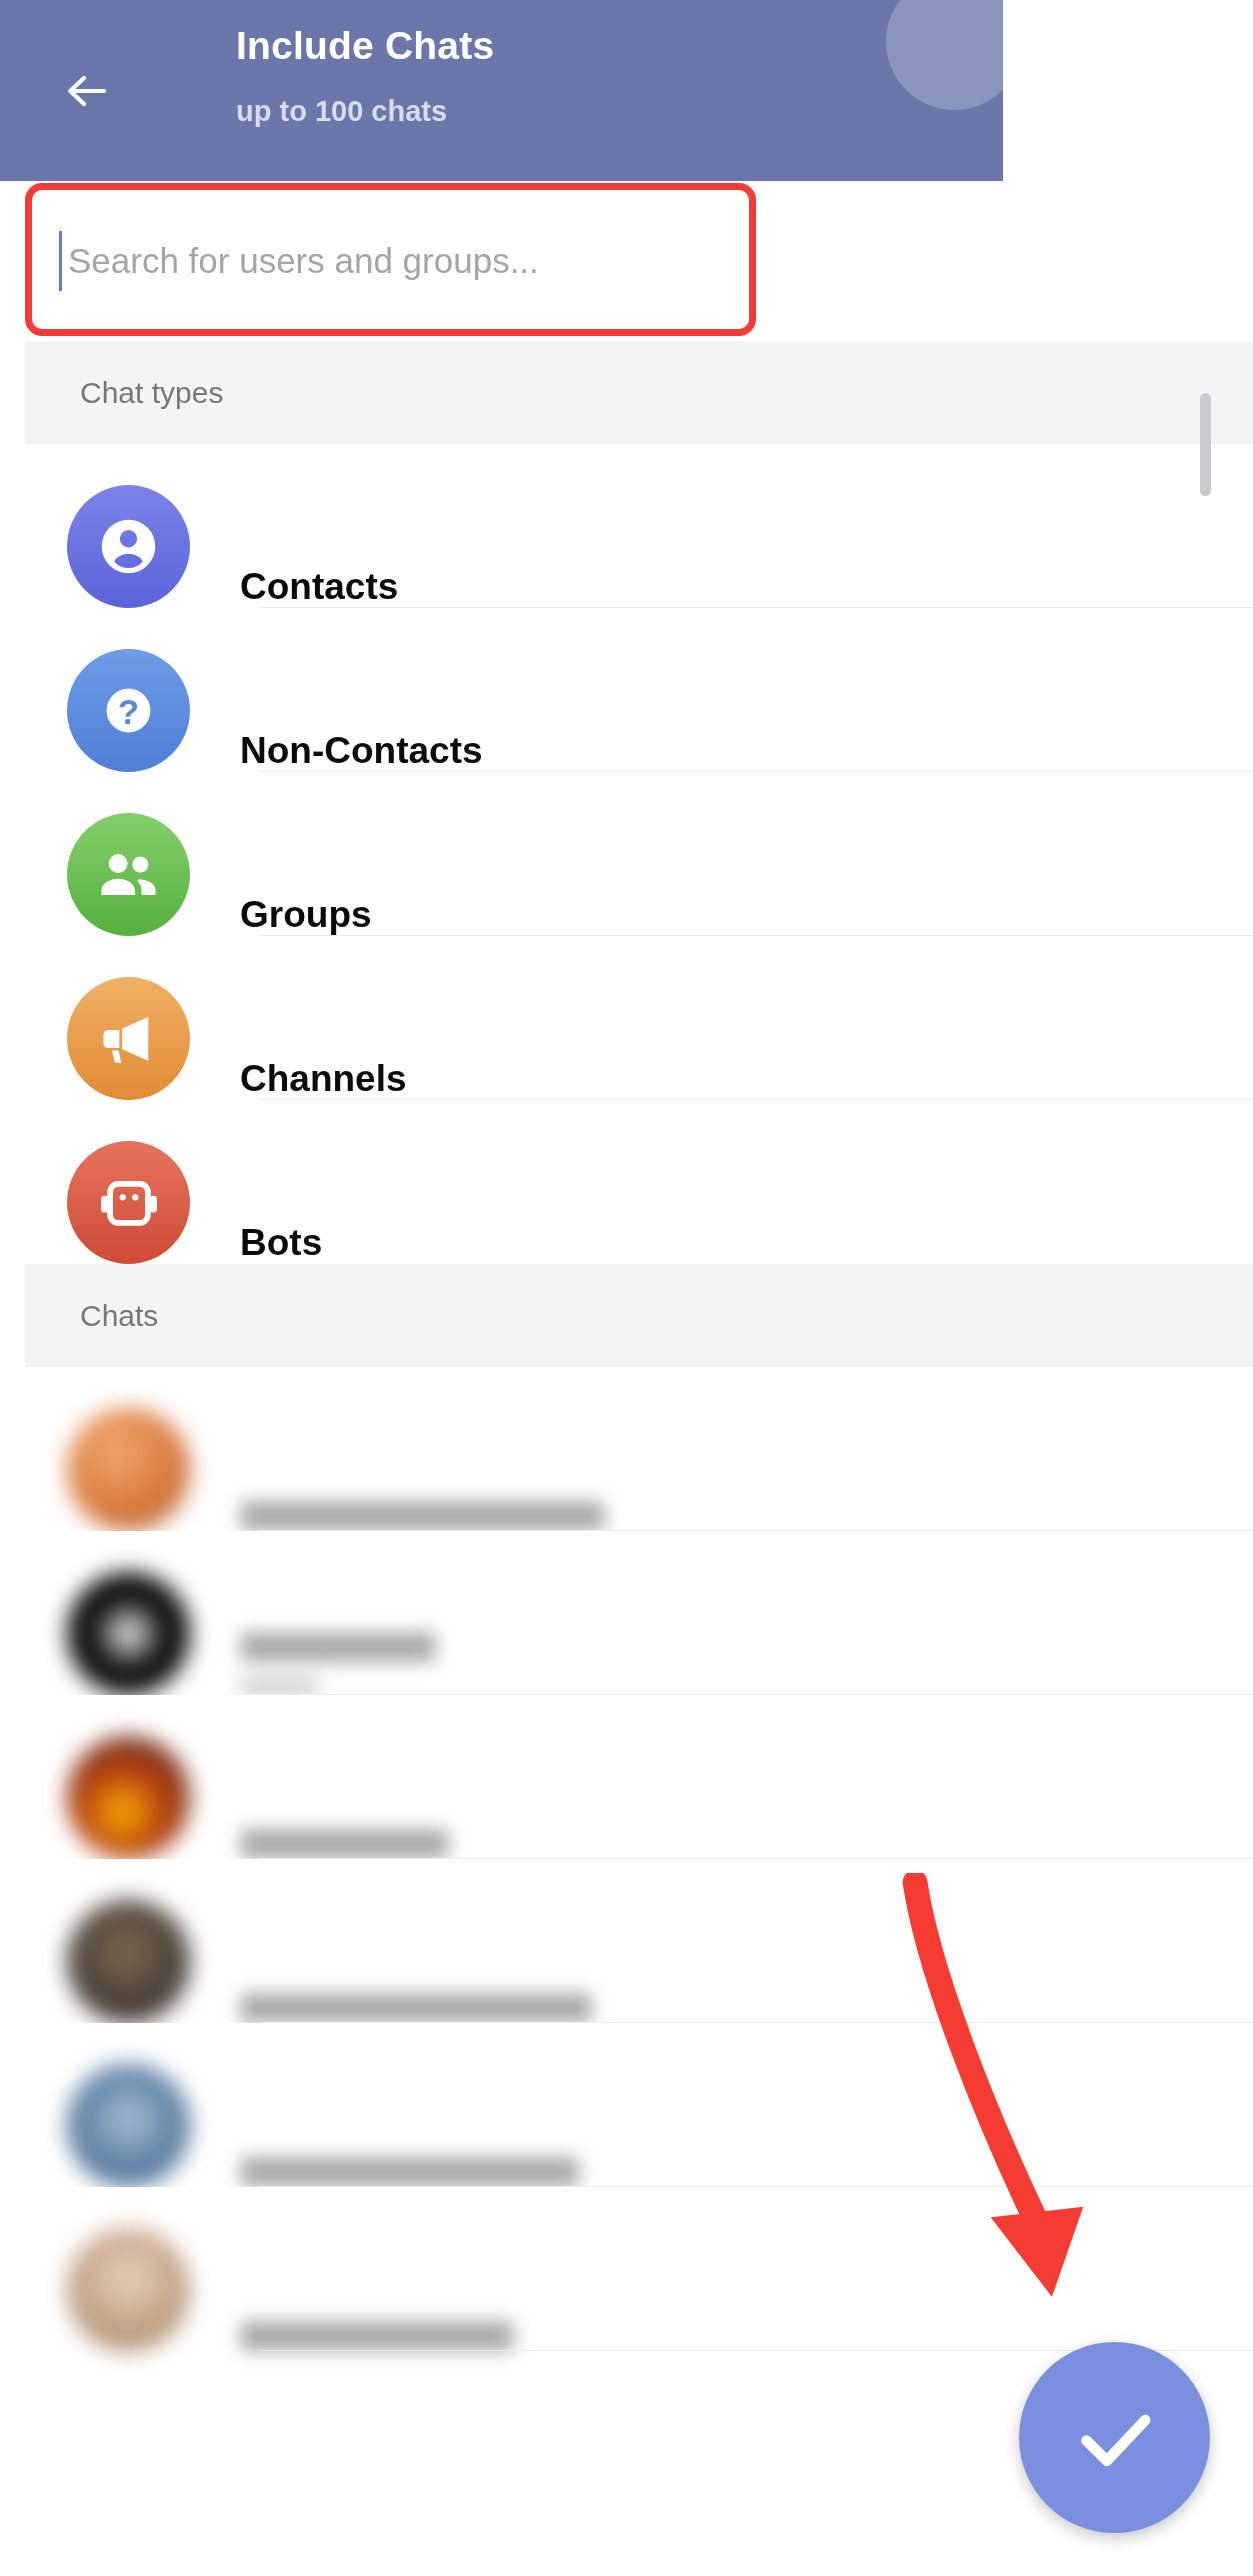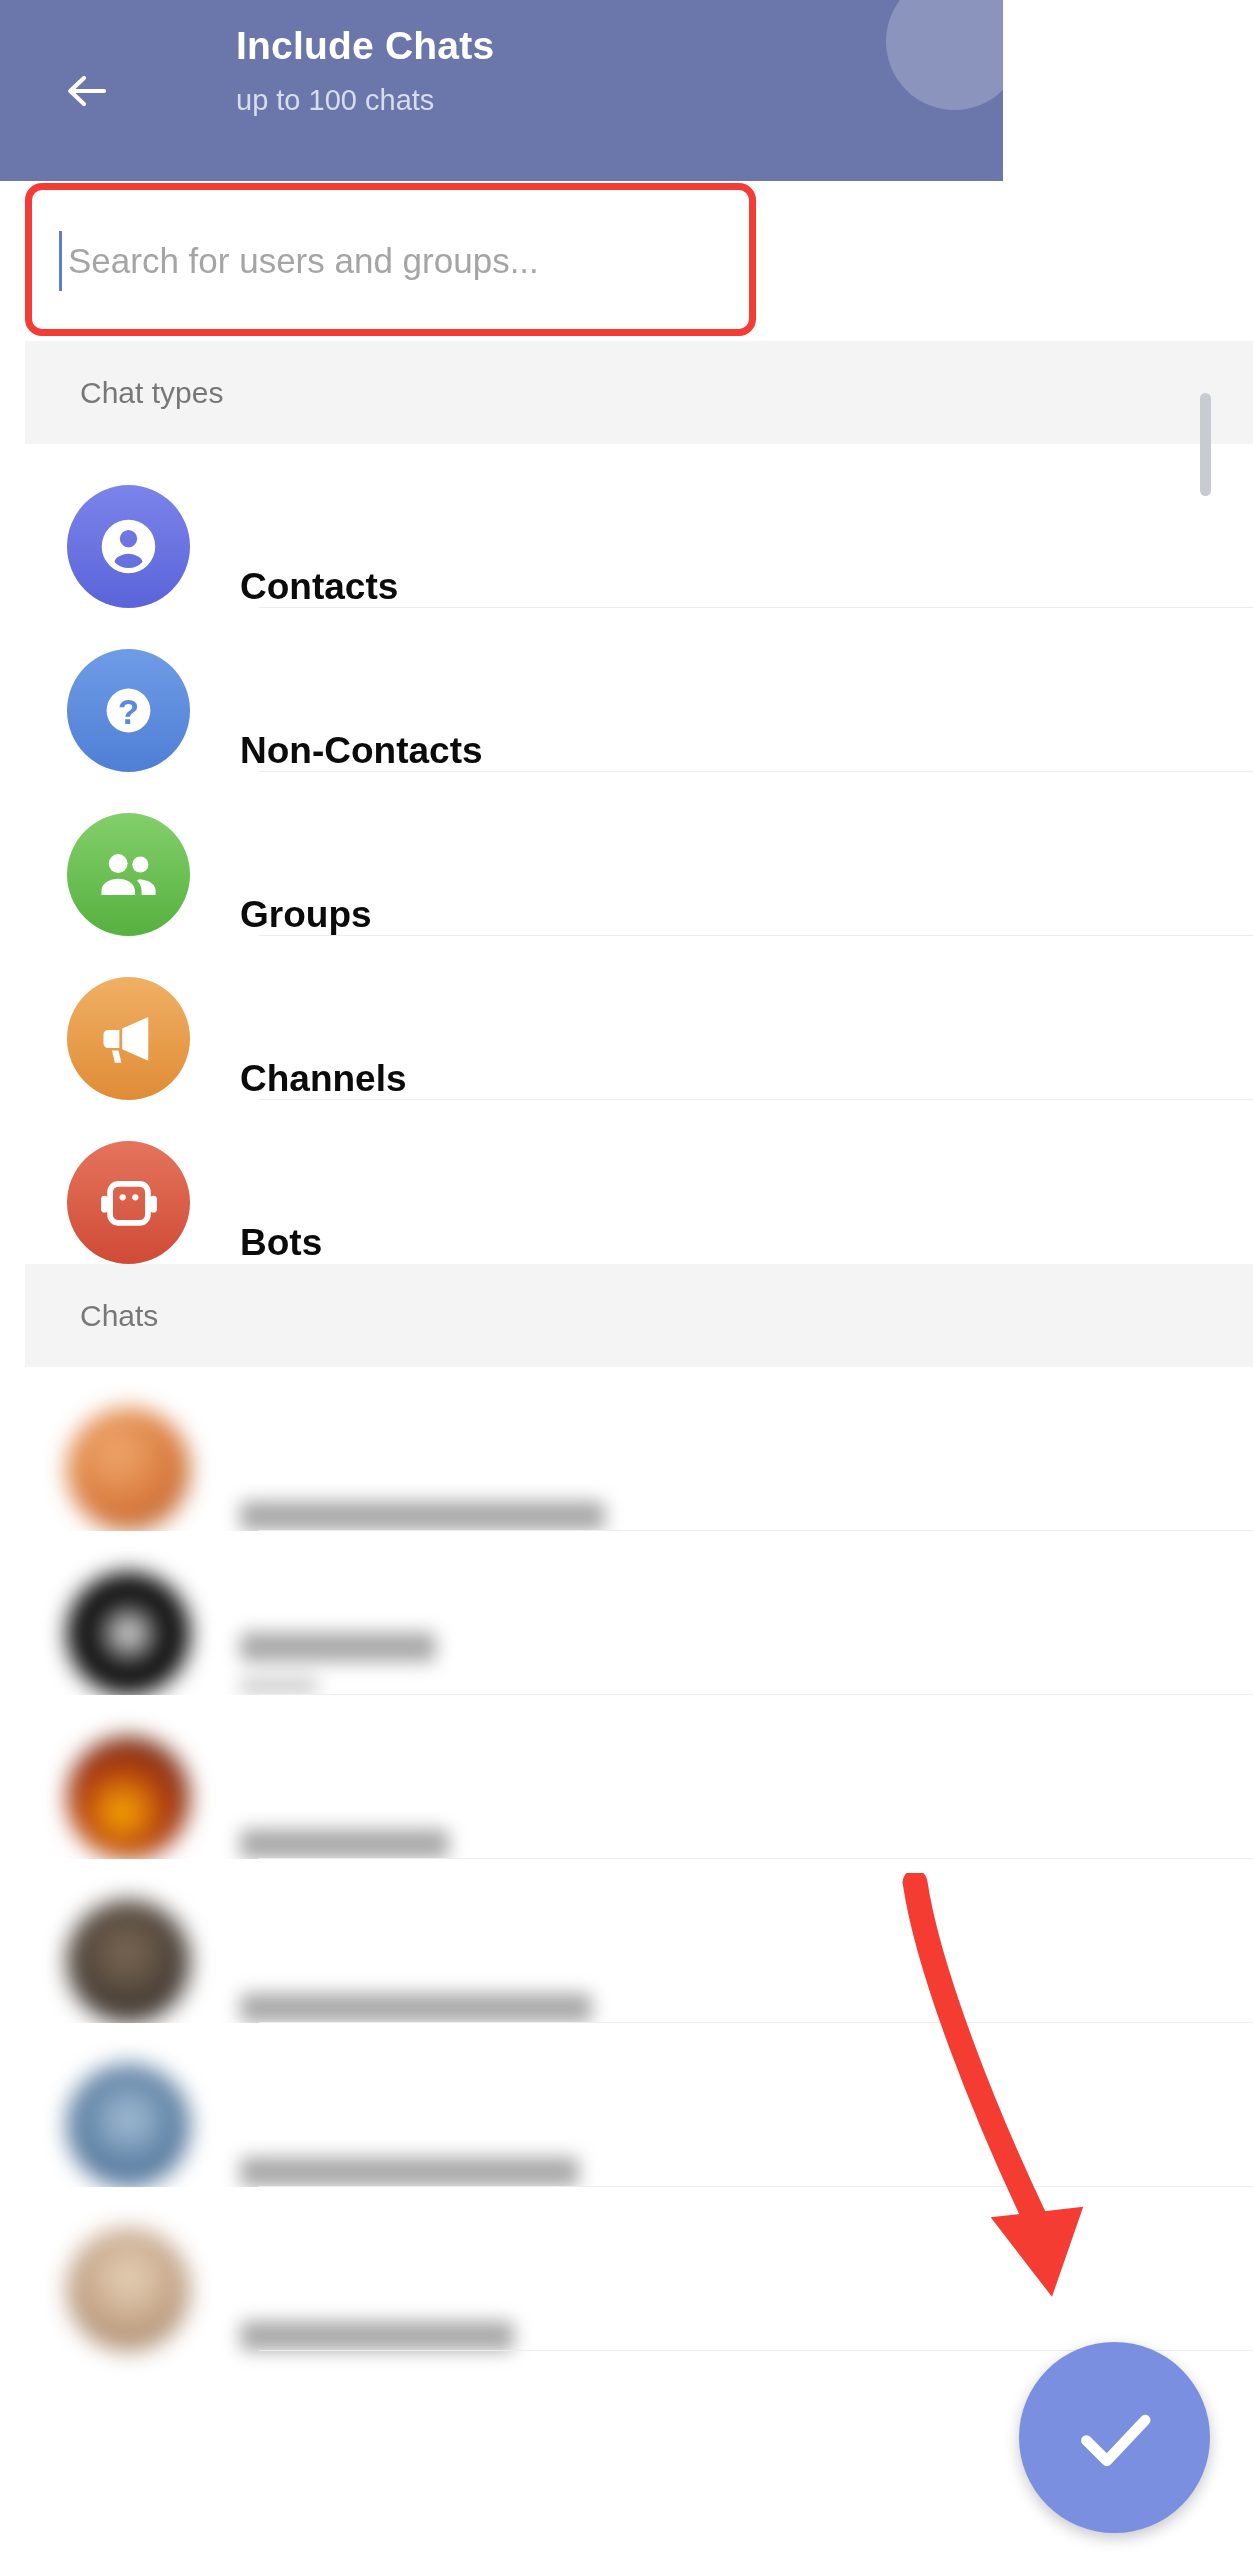--- a/index.html
+++ b/index.html
@@ -48,23 +48,23 @@
     color: #ffffff;
     font-size: 39px;
     font-weight: bold;
     letter-spacing: 0.2px;
     line-height: 48px;
     white-space: nowrap;
   }
   .header-subtitle {
     color: #d7dcee;
     font-size: 29px;
-    font-weight: normal;
+    font-weight: bold;
     line-height: 39px;
-    margin-top: 11px;
+    margin-top: 22px;
     white-space: nowrap;
   }
 
   
   .search-wrap {
     position: absolute;
     left: 5px; top: 181px;
     width: 1253px; height: 159px;
     background: #ffffff;
   }

